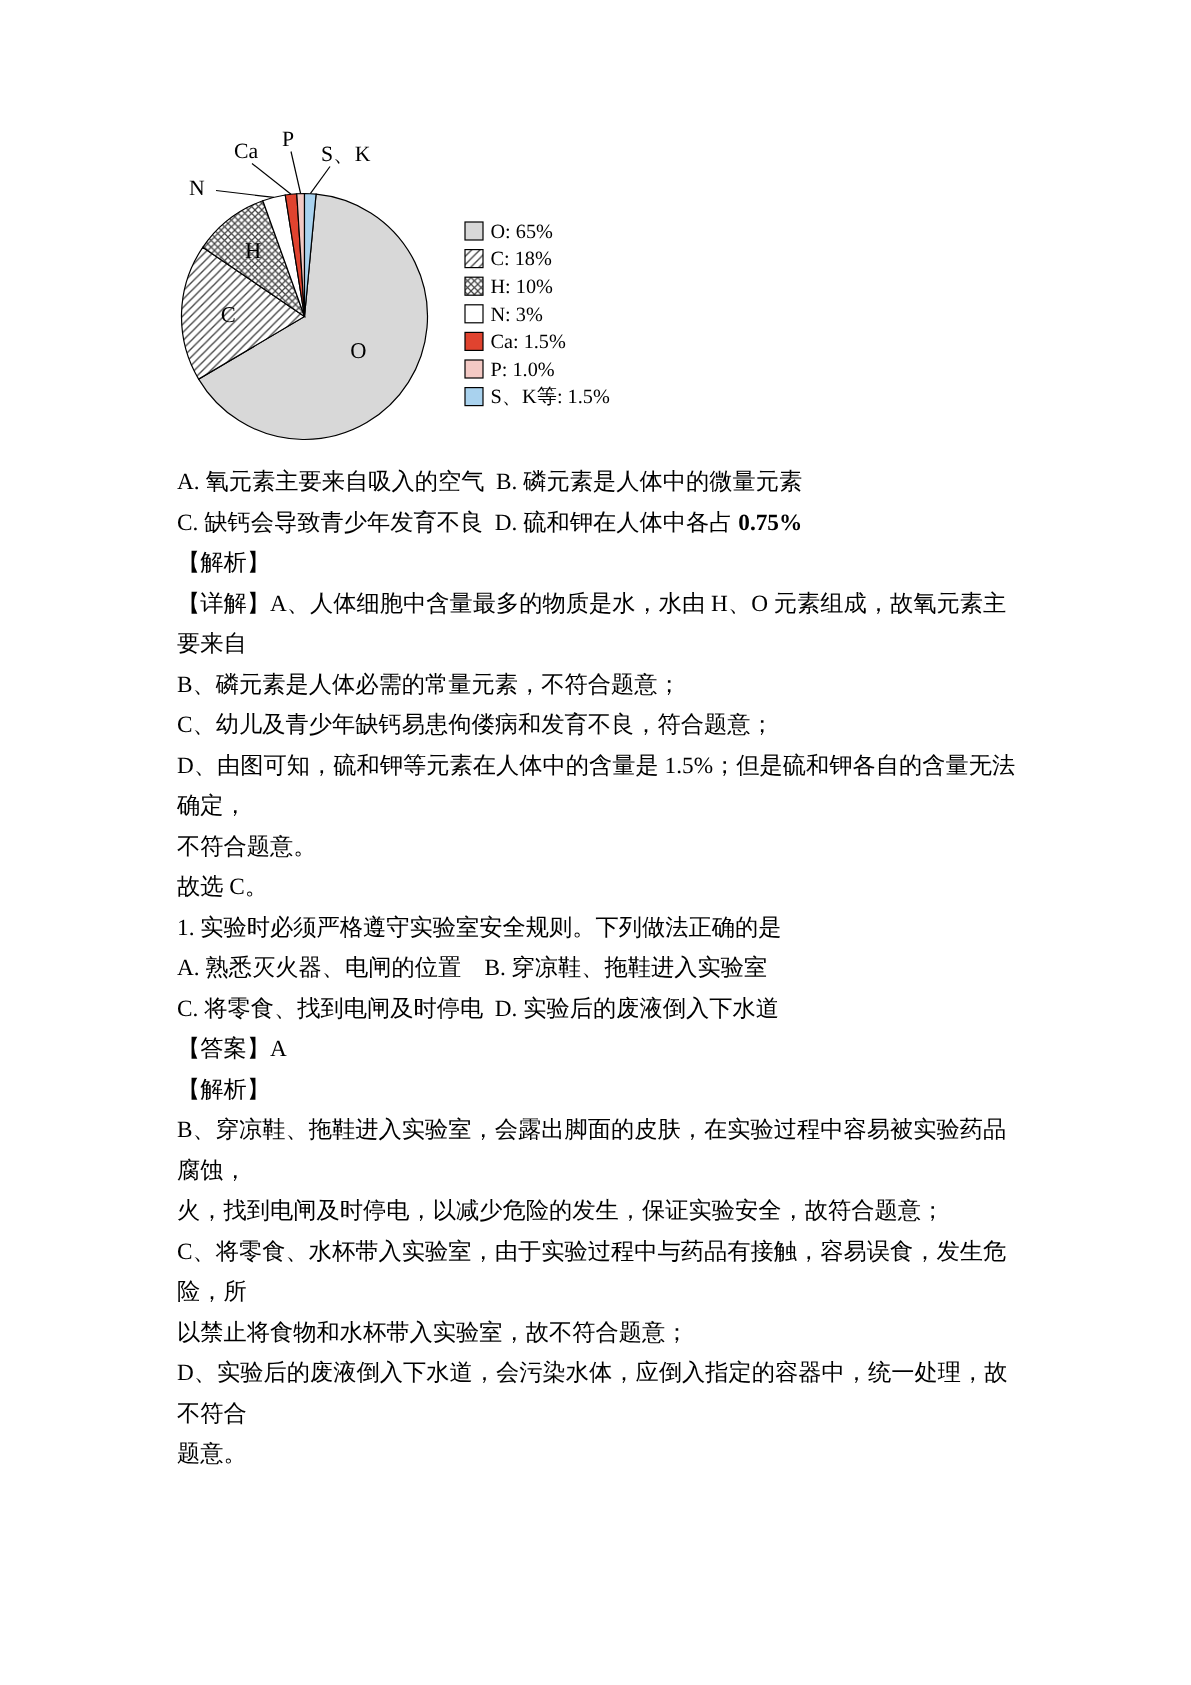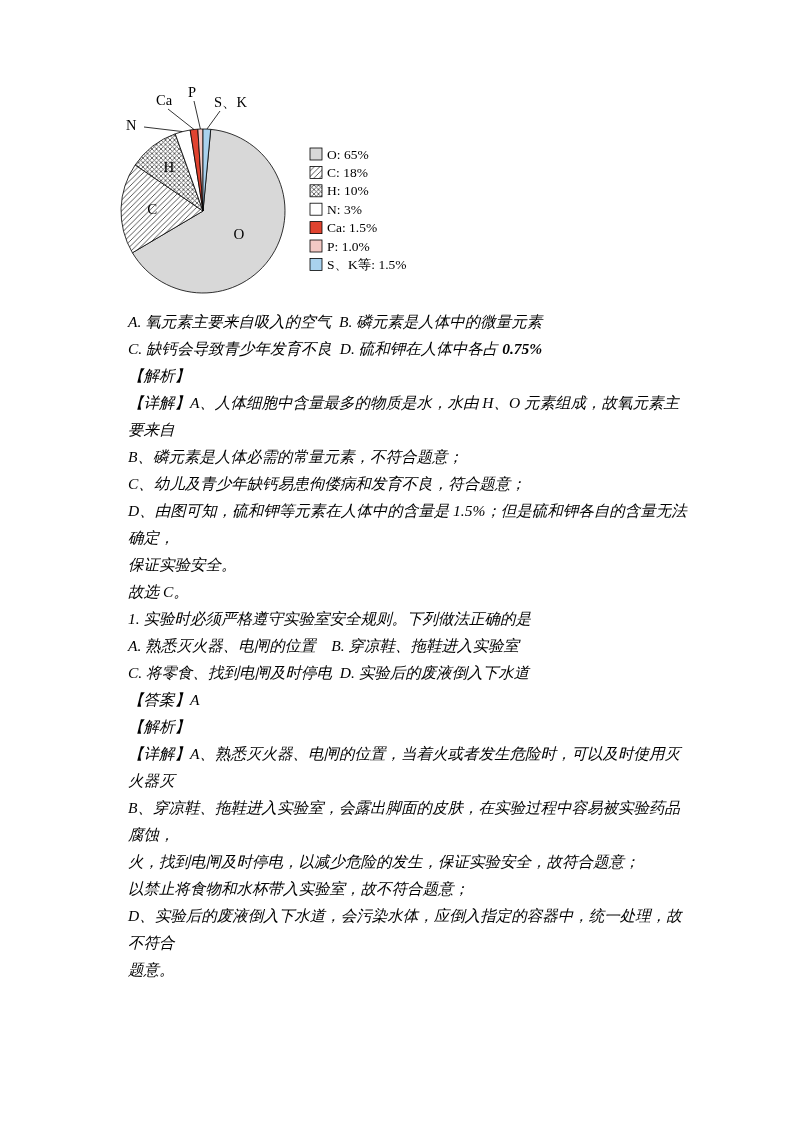--- a/index.html
+++ b/index.html
@@ -4,21 +4,21 @@
 <style>
   * { margin:0; padding:0; box-sizing:border-box; }
   html,body { background:#ffffff; }
   body {
     width:794px; height:1123px; position:relative;
     font-family:"Liberation Serif","DejaVu Serif",serif;
     color:#000;
   }
   .chart-wrap { position:absolute; left:98px; top:86px; }
   .doc {
-    position:absolute; left:128px; top:308px; width:566px;font-style:italic;
+    position:absolute; left:118px; top:308px; width:566px;
   }
   .line {
     font-size:15.5px; line-height:27px; white-space:pre-wrap;
   }
   .b { font-weight:bold; }
   svg text { font-family:"Liberation Serif","DejaVu Serif",serif; fill:#000; }
   .pie-label { font-size:15px; text-anchor:middle; }
   .pie-callout { font-size:14.5px; }
   .legend-text { font-size:13.5px; }
 </style>
@@ -73,27 +73,27 @@
 </div>
 
 <div class="doc" id="doc-body">
     <p class="line"><span>A. 氧元素主要来自吸入的空气  B. 磷元素是人体中的微量元素</span></p>
     <p class="line"><span>C. 缺钙会导致青少年发育不良  D. 硫和钾在人体中各占 </span><span class="b">0.75%</span></p>
     <p class="line"><span>【解析】</span></p>
     <p class="line"><span>【详解】A、人体细胞中含量最多的物质是水，水由 H、O 元素组成，故氧元素主要来自</span></p>
     <p class="line"><span>B、磷元素是人体必需的常量元素，不符合题意；</span></p>
     <p class="line"><span>C、幼儿及青少年缺钙易患佝偻病和发育不良，符合题意；</span></p>
     <p class="line"><span>D、由图可知，硫和钾等元素在人体中的含量是 1.5%；但是硫和钾各自的含量无法确定，</span></p>
-    <p class="line"><span>保证实验安全。</span></p>
+    <p class="line"><span>不符合题意。</span></p>
     <p class="line"><span>故选 C。</span></p>
     <p class="line"><span>1. 实验时必须严格遵守实验室安全规则。下列做法正确的是</span></p>
     <p class="line"><span>A. 熟悉灭火器、电闸的位置    B. 穿凉鞋、拖鞋进入实验室</span></p>
     <p class="line"><span>C. 将零食、找到电闸及时停电  D. 实验后的废液倒入下水道</span></p>
     <p class="line"><span>【答案】A</span></p>
     <p class="line"><span>【解析】</span></p>
-    <p class="line"><span>【详解】A、熟悉灭火器、电闸的位置，当着火或者发生危险时，可以及时使用灭火器灭</span></p>
     <p class="line"><span>B、穿凉鞋、拖鞋进入实验室，会露出脚面的皮肤，在实验过程中容易被实验药品腐蚀，</span></p>
     <p class="line"><span>火，找到电闸及时停电，以减少危险的发生，保证实验安全，故符合题意；</span></p>
+    <p class="line"><span>C、将零食、水杯带入实验室，由于实验过程中与药品有接触，容易误食，发生危险，所</span></p>
     <p class="line"><span>以禁止将食物和水杯带入实验室，故不符合题意；</span></p>
     <p class="line"><span>D、实验后的废液倒入下水道，会污染水体，应倒入指定的容器中，统一处理，故不符合</span></p>
     <p class="line"><span>题意。</span></p>
     <p class="line"></p>
   </div>
 
 </body></html>

